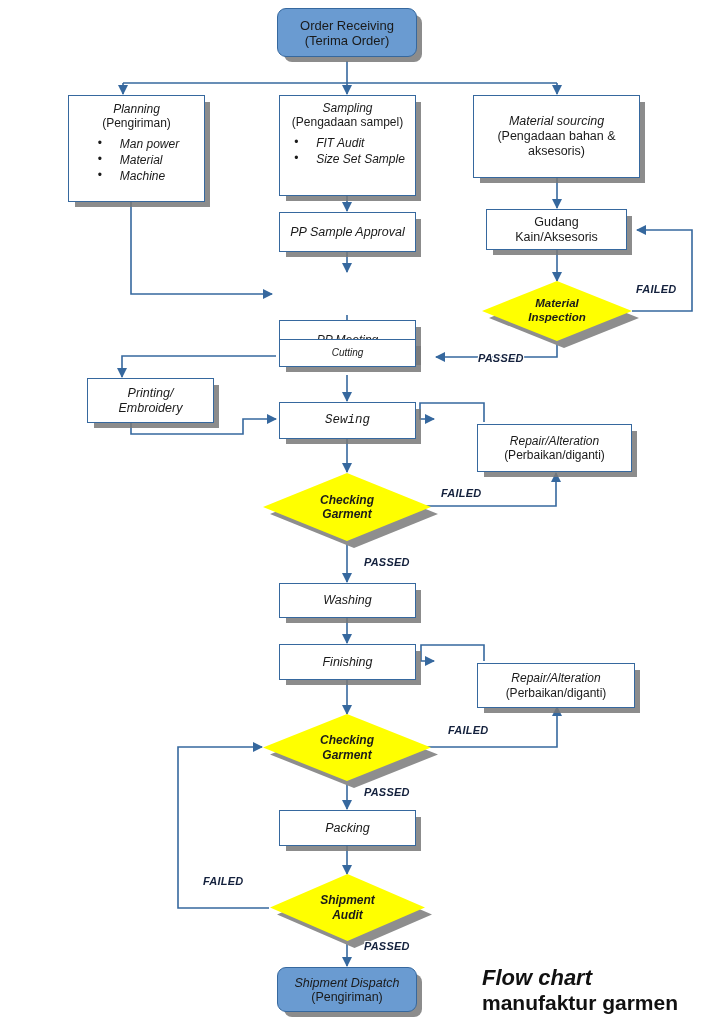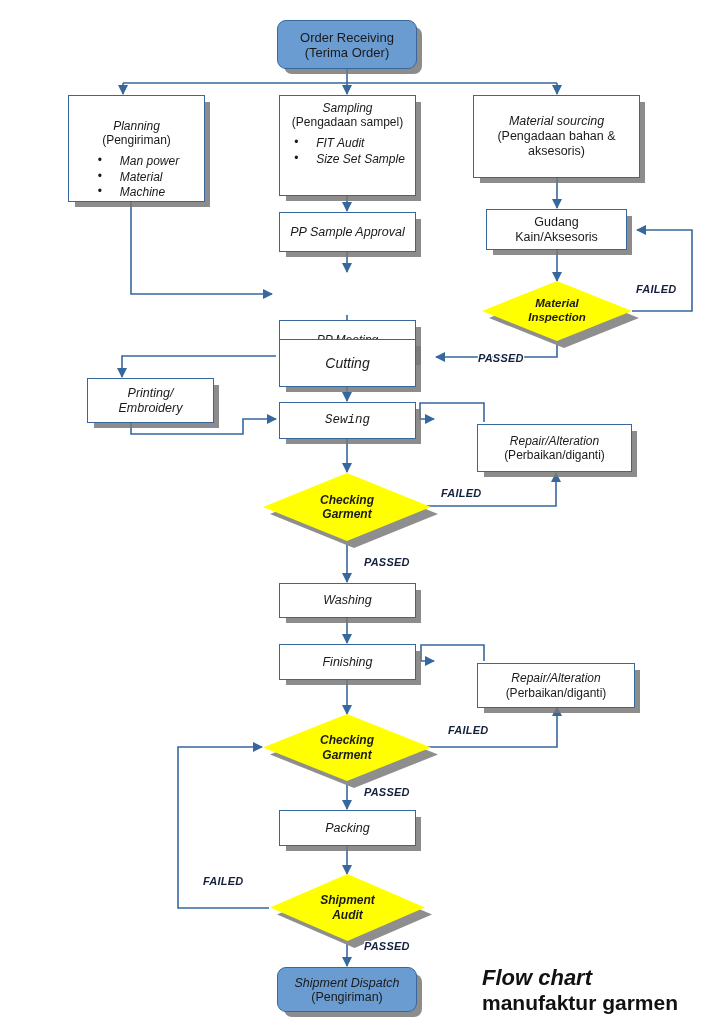--- a/index.html
+++ b/index.html
@@ -201,26 +201,26 @@
       <path d="M347,781 L347,809" marker-end="url(#ar)"></path>
 
       <path d="M347,846 L347,874" marker-end="url(#ar)"></path>
 
       <path d="M269,908 L178,908 L178,747 L262,747" marker-end="url(#ar)"></path>
 
       <path d="M347,941 L347,966" marker-end="url(#ar)"></path>
     </g>
   </svg>
 
-  <div class="node startend" style="left:277px; top:20px; width:140px; height:49px; font-size:13px;">
+  <div class="node startend" style="left:277px; top:8px; width:140px; height:49px; font-size:13px;">
     <span class="ln ro">Order Receiving</span>
     <span class="ln ro">(Terima Order)</span>
   </div>
 
-  <div class="node proc" style="left:68px; top:95px; width:137px; height:107px; font-size:12px; padding-top:6px; justify-content:flex-end;">
+  <div class="node proc" style="left:68px; top:95px; width:137px; height:107px; font-size:12px; padding-top:6px; justify-content:flex-start;">
     <span class="ln it">Planning</span>
     <span class="ln ro">(Pengiriman)</span>
     <ul class="blist">
       <li>Man power</li>
       <li>Material</li>
       <li>Machine</li>
     </ul>
   </div>
 
   <div class="node proc" style="left:279px; top:95px; width:137px; height:101px; font-size:12px; padding-top:5px; justify-content:flex-start;">
@@ -253,21 +253,21 @@
 
   <div class="decision" style="left:482px; top:281px; width:150px; height:60px;">
     <div class="dshadow"></div>
     <div class="dshape"></div>
     <div class="dlabel" style="font-size:11.5px;">
       <span>Material</span>
       <span>Inspection</span>
     </div>
   </div>
 
-  <div class="node proc" style="left:279px; top:339px; width:137px; height:48px; font-size:14px;">
+  <div class="node proc" style="left:279px; top:339px; width:137px; height:28px; font-size:10px;">
     <span class="ln it">Cutting</span>
   </div>
 
   <div class="node proc" style="left:68px; top:378px; width:127px; height:45px; font-size:12.5px;margin-left:19px;">
     <span class="ln it">Printing/</span>
     <span class="ln it">Embroidery</span>
   </div>
 
   <div class="node proc" style="left:279px; top:402px; width:137px; height:37px; font-size:12.5px;font-family:Liberation Mono, monospace;">
     <span class="ln it">Sewing</span>

